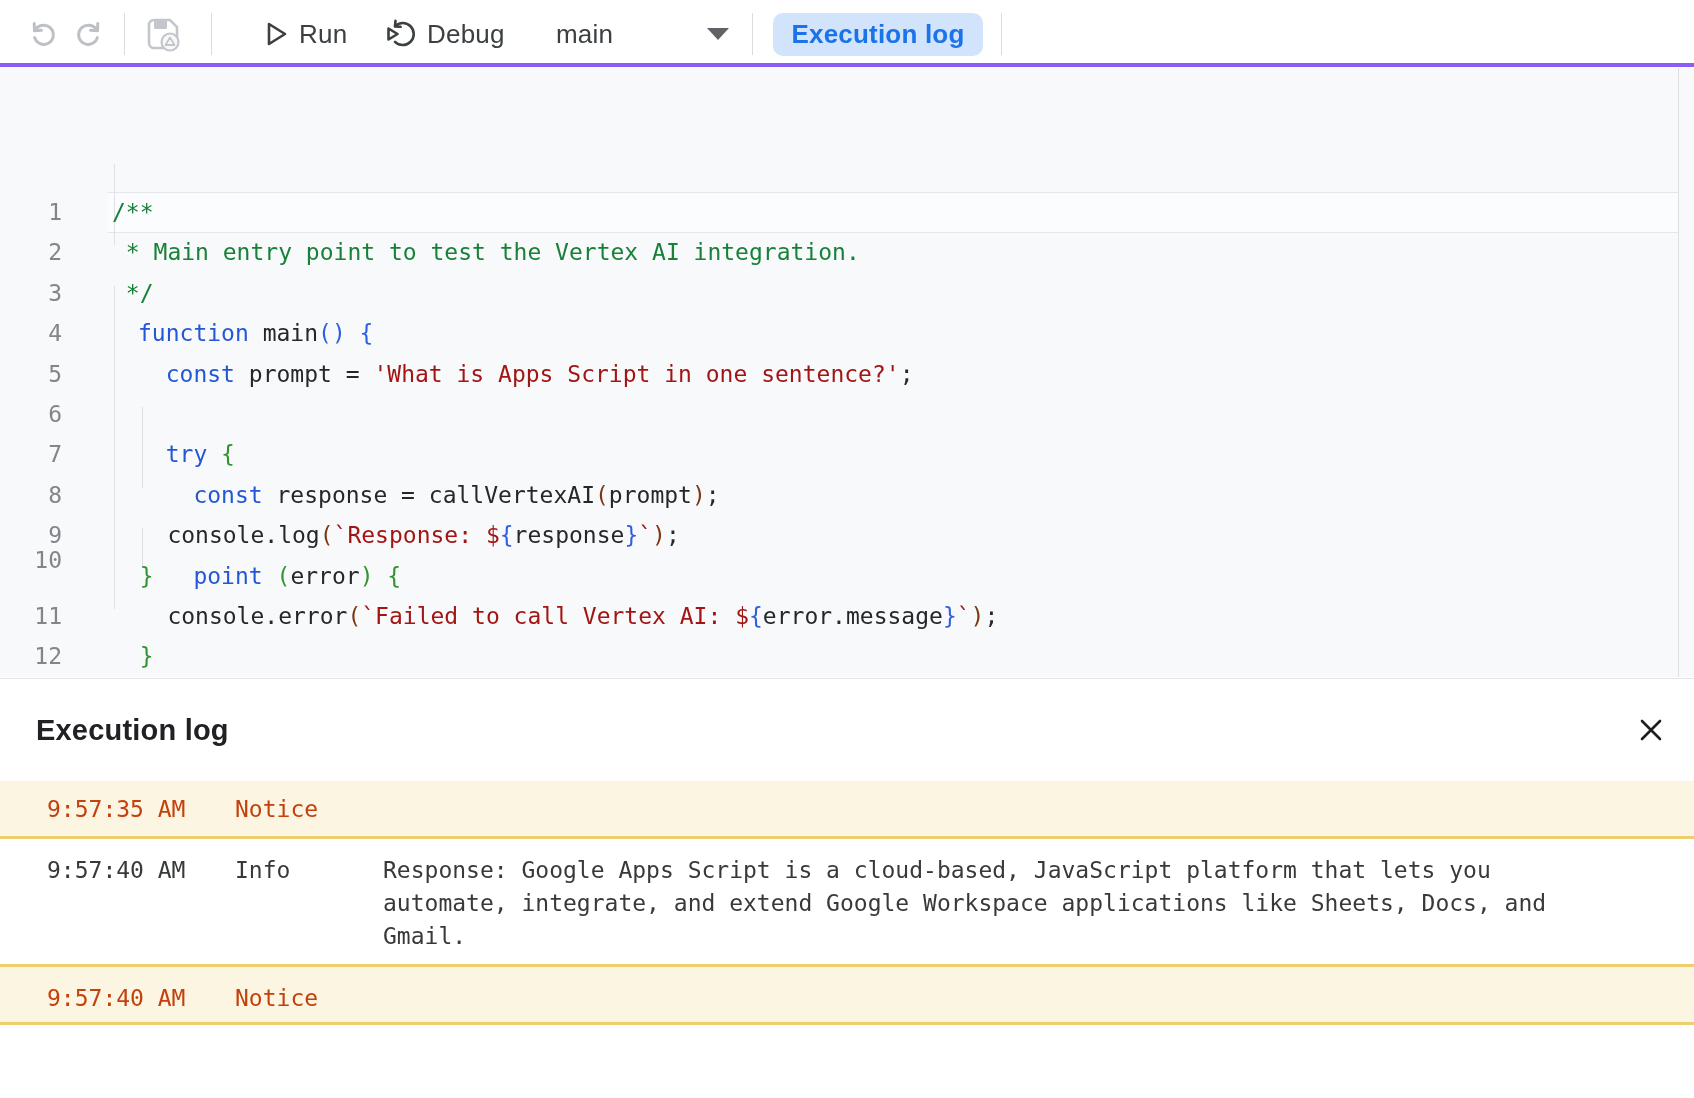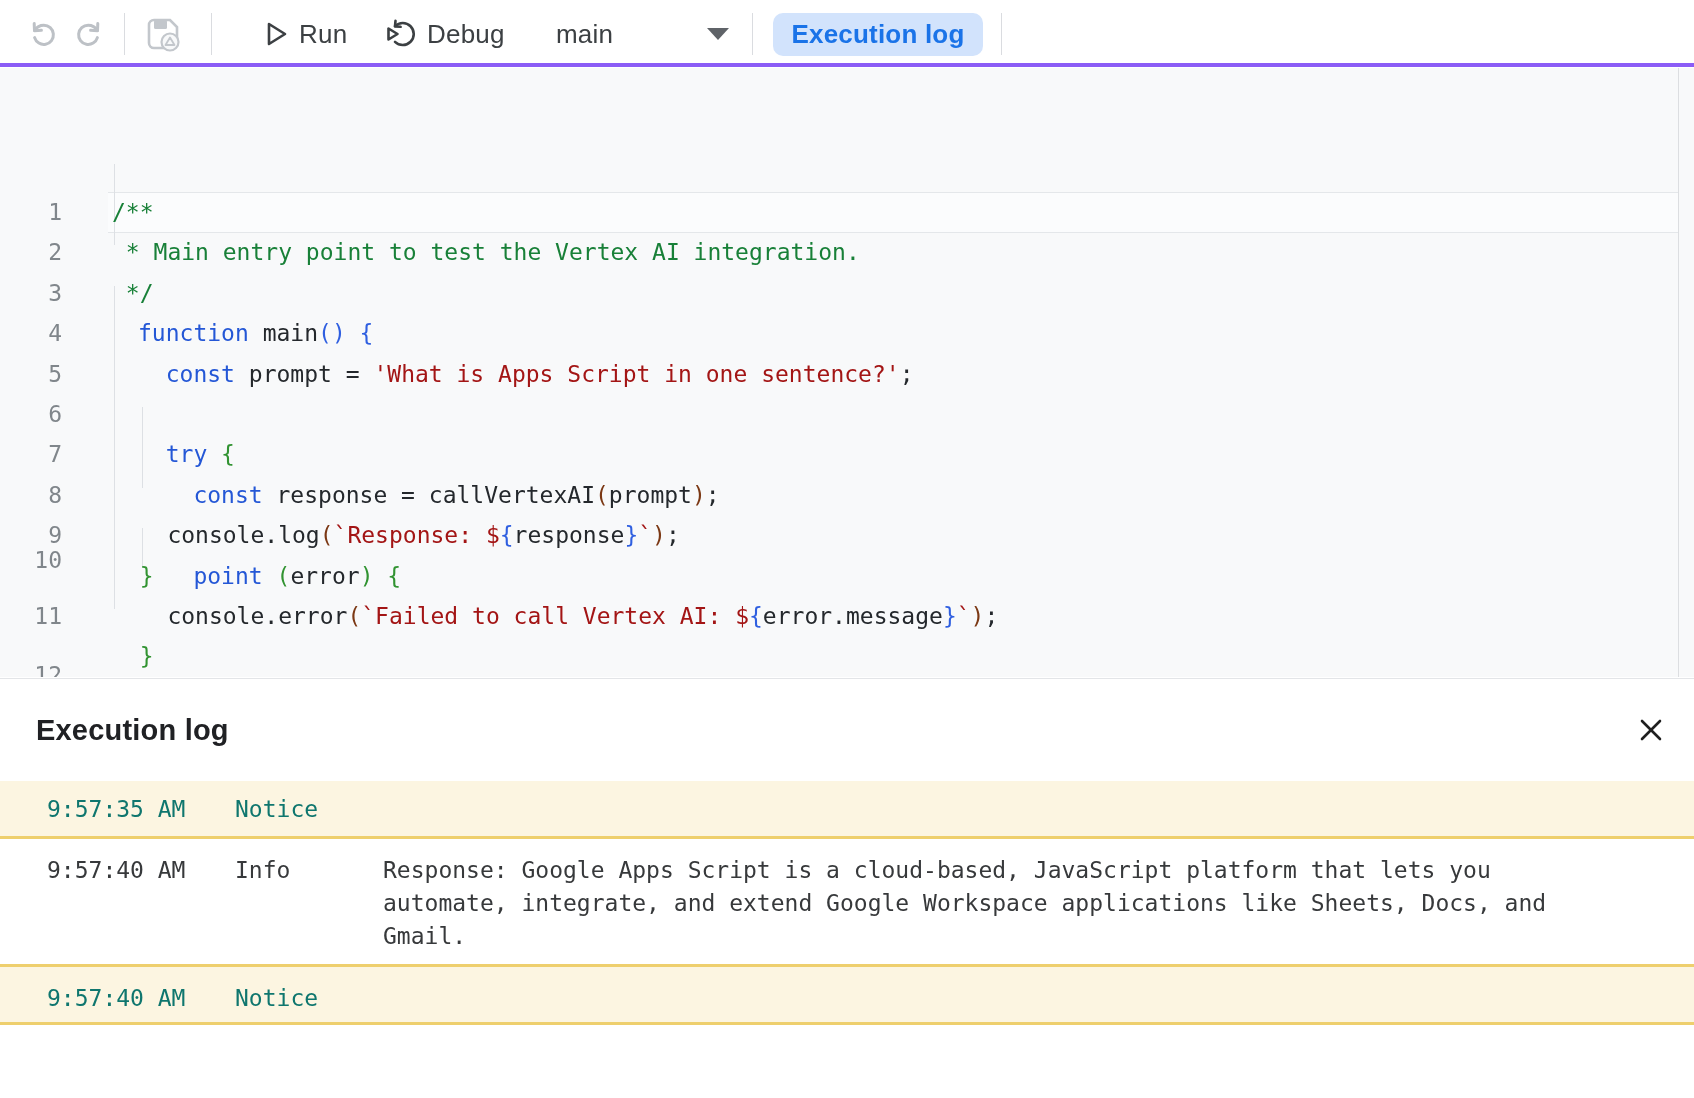--- a/index.html
+++ b/index.html
@@ -62,21 +62,21 @@
   }
   .panel-header {
     position:absolute; left:0; top:0; width:1694px; height:102px;
     display:flex; align-items:center; justify-content:space-between;
     padding:0 26px 0 36px;
   }
   .panel-title { font-size:29px; font-weight:bold; color:#202124; letter-spacing:.2px; }
   .close-btn { background:none; border:none; cursor:pointer; width:34px; height:34px; display:flex; align-items:center; justify-content:center; }
   .log-rows { position:absolute; left:0; top:102px; width:1694px; }
   .log-row { position:relative; width:1694px; font-family:"DejaVu Sans Mono", monospace; font-size:23px; line-height:33px; }
-  .log-row.notice { background:#fcf5e1; color:#0f766e; }
+  .log-row.notice { background:#fcf5e1; color:#c2410c; }
   .log-row.info   { background:#ffffff; color:#37393b; }
   .log-row .t { position:absolute; left:47px; }
   .log-row .l { position:absolute; left:235px; }
   .log-row .m { display:block; margin-left:383px; width:1190px; white-space:pre-wrap; }
 </style>
 </head>
 <body>
 
 <div class="screen">
 
@@ -156,21 +156,21 @@
         <div class="gutter-num" style="top: 164px;">2</div>
         <div class="gutter-num" style="top: 205px;">3</div>
         <div class="gutter-num" style="top: 245px;">4</div>
         <div class="gutter-num" style="top: 286px;">5</div>
         <div class="gutter-num" style="top: 326px;">6</div>
         <div class="gutter-num" style="top: 366px;">7</div>
         <div class="gutter-num" style="top: 407px;">8</div>
         <div class="gutter-num" style="top: 447px;">9</div>
         <div class="gutter-num" style="top: 472px;">10</div>
         <div class="gutter-num" style="top: 528px;">11</div>
-        <div class="gutter-num" style="top: 568px; margin-top: 19px;">12</div>
+        <div class="gutter-num" style="top: 568px;">12</div>
       </div>
     <div id="code">
         <div class="code-line" style="top: 124px;"><span class="tok-c">/**</span></div>
         <div class="code-line" style="top: 164px;"><span class="tok-c"> * Main entry point to test the Vertex AI integration.</span></div>
         <div class="code-line" style="top: 205px;"><span class="tok-c"> */</span></div>
         <div class="code-line" style="top: 245px;"><span class="tok-k">function</span><span class="tok-p"> main</span><span class="tok-b1">()</span><span class="tok-p"> </span><span class="tok-b1">{</span></div>
         <div class="code-line" style="top: 286px;"><span class="tok-p">  </span><span class="tok-k">const</span><span class="tok-p"> prompt = </span><span class="tok-s">'What is Apps Script in one sentence?'</span><span class="tok-p">;</span></div>
         <div class="code-line" style="top: 326px;"></div>
         <div class="code-line" style="top: 366px;"><span class="tok-p">  </span><span class="tok-k">try</span><span class="tok-p"> </span><span class="tok-b2">{</span></div>
         <div class="code-line" style="top: 407px;"><span class="tok-p">    </span><span class="tok-k">const</span><span class="tok-p"> response = callVertexAI</span><span class="tok-b3">(</span><span class="tok-p">prompt</span><span class="tok-b3">)</span><span class="tok-p">;</span></div>

